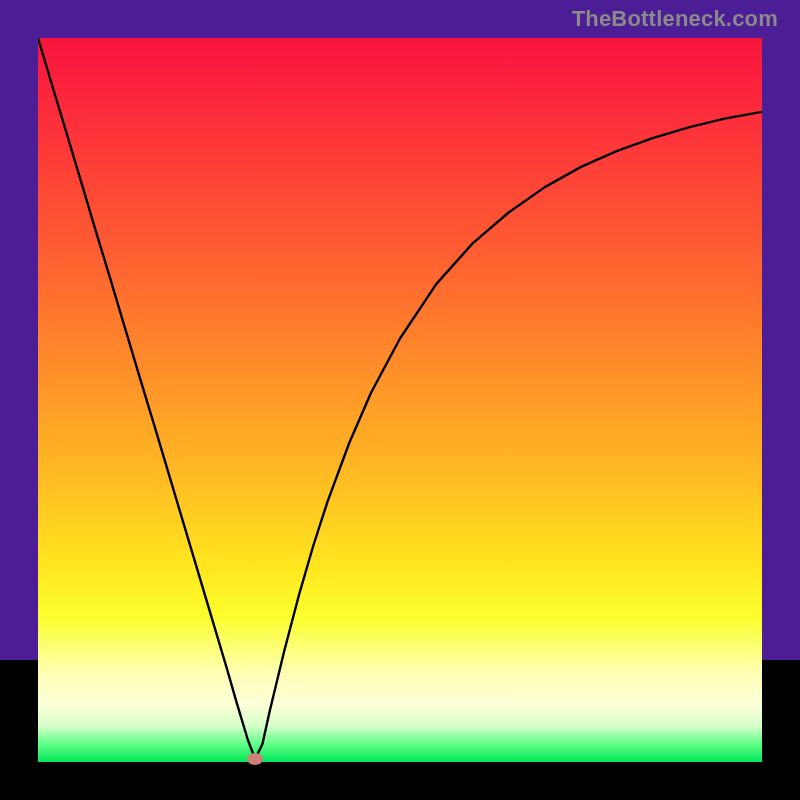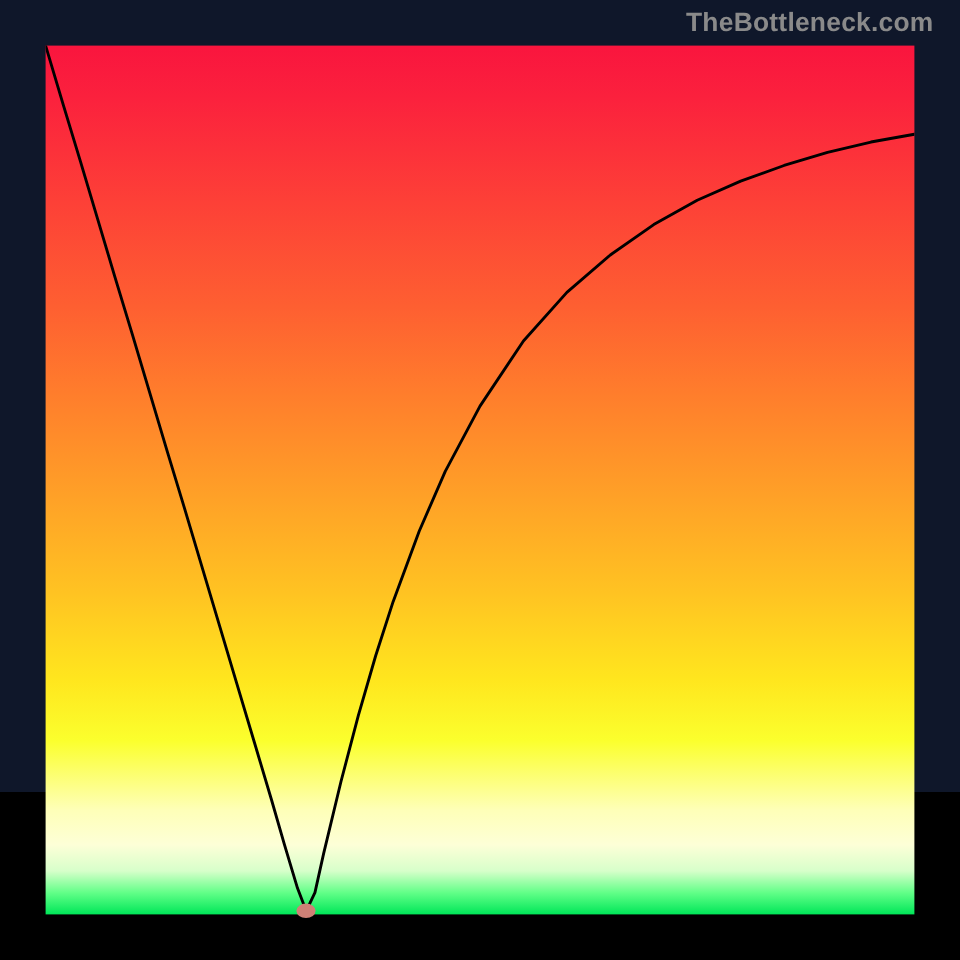--- a/index.html
+++ b/index.html
@@ -8,21 +8,21 @@
     width: 800px;
     height: 800px;
     background: #000;
     overflow: hidden;
     font-family: Arial, Helvetica, sans-serif;
   }
   .frame {
     position: relative;
     width: 800px;
     height: 660px;
-    background: #0f172a;
+    background: #4c1d95;
   }
   .plot-area {
     position: absolute;
     left: 38px;
     top: 38px;
     width: 724px;
     height: 724px;
     
     background: linear-gradient(
       to bottom,

